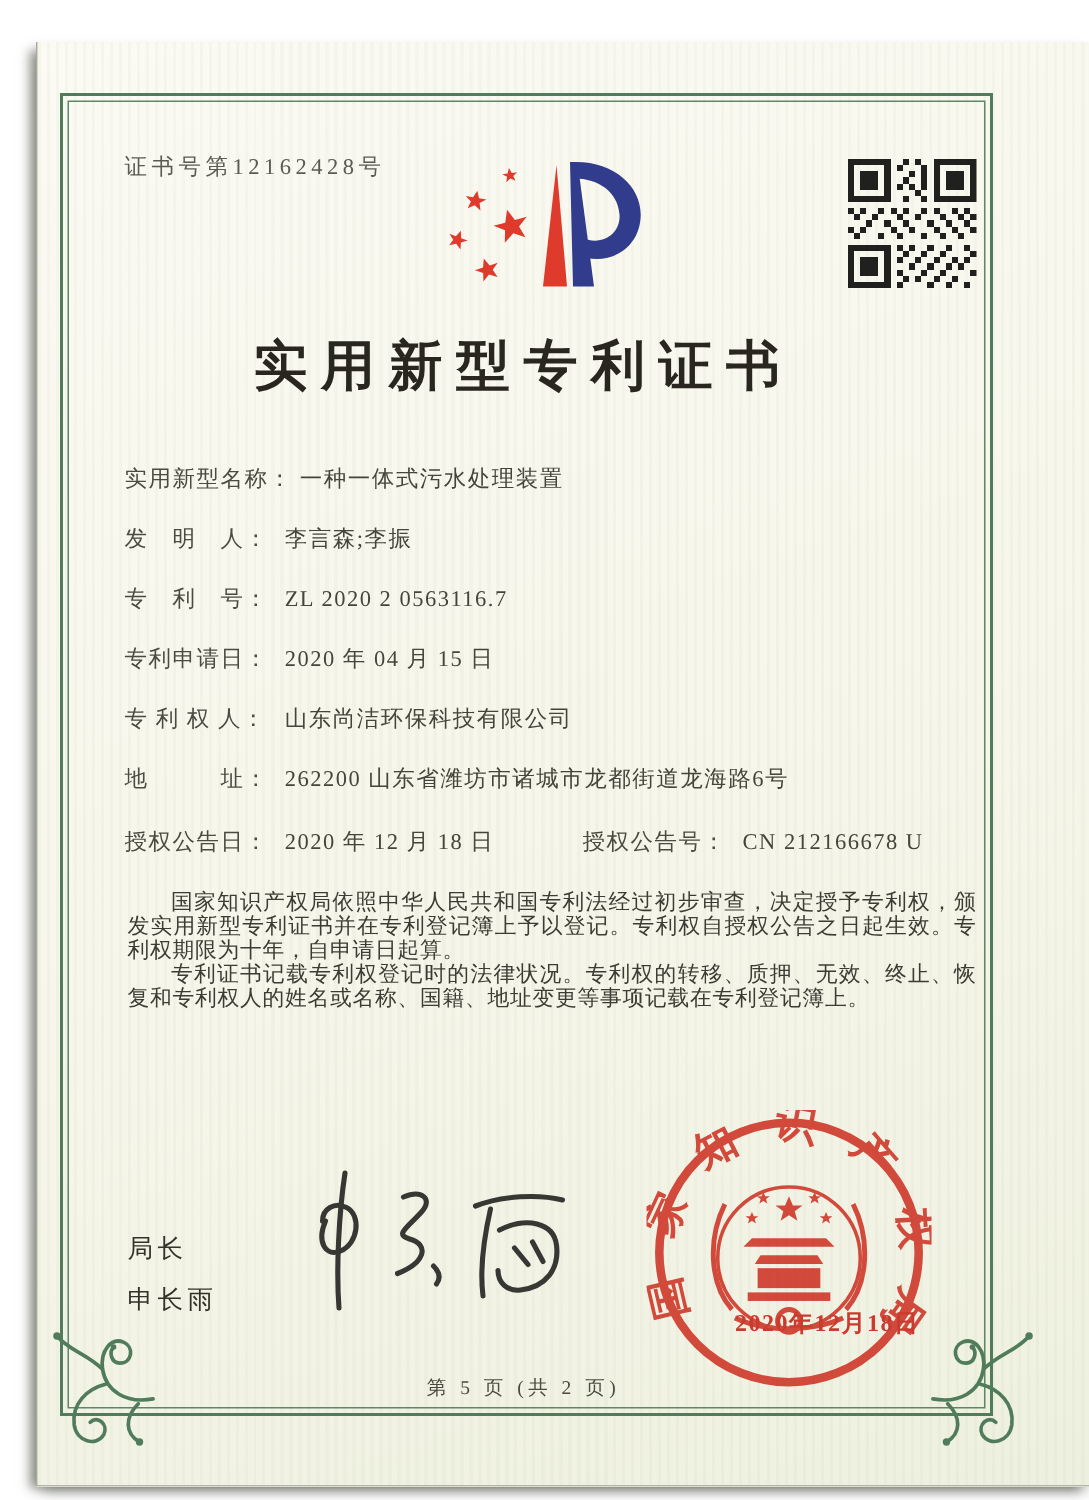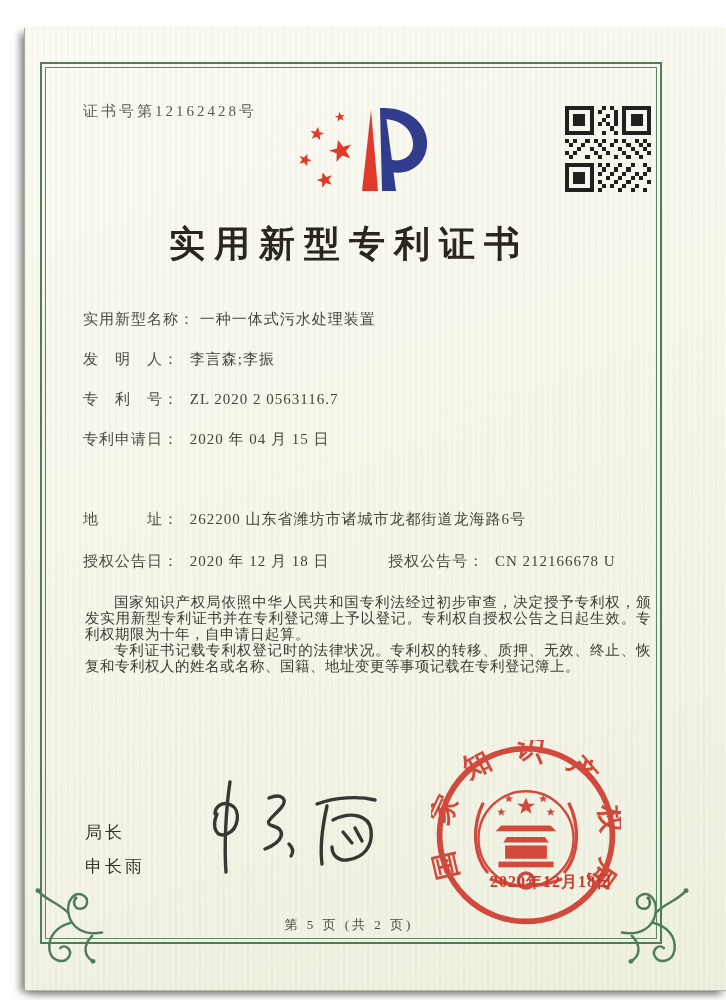--- a/index.html
+++ b/index.html
@@ -92,20 +92,24 @@
     <span class="f-label">发　明　人：</span>
     <span class="f-value">李言森;李振</span>
   </div>
   <div class="field-row" style="top:362px">
     <span class="f-label">专　利　号：</span>
     <span class="f-value">ZL 2020 2 0563116.7</span>
   </div>
   <div class="field-row" style="top:402px">
     <span class="f-label">专利申请日：</span>
     <span class="f-value">2020 年 04 月 15 日</span>
+  </div>
+  <div class="field-row" style="top:442px">
+    <span class="f-label">专 利 权 人：</span>
+    <span class="f-value">山东尚洁环保科技有限公司</span>
   </div>
   <div class="field-row" style="top:482px">
     <span class="f-label">地　　　址：</span>
     <span class="f-value">262200 山东省潍坊市诸城市龙都街道龙海路6号</span>
   </div>
   <div class="field-row" style="top:524px">
     <span class="f-label">授权公告日：</span>
     <span class="f-value">2020 年 12 月 18 日</span>
     <span class="f-label g-label2">授权公告号：</span>
     <span class="f-value">CN 212166678 U</span>

